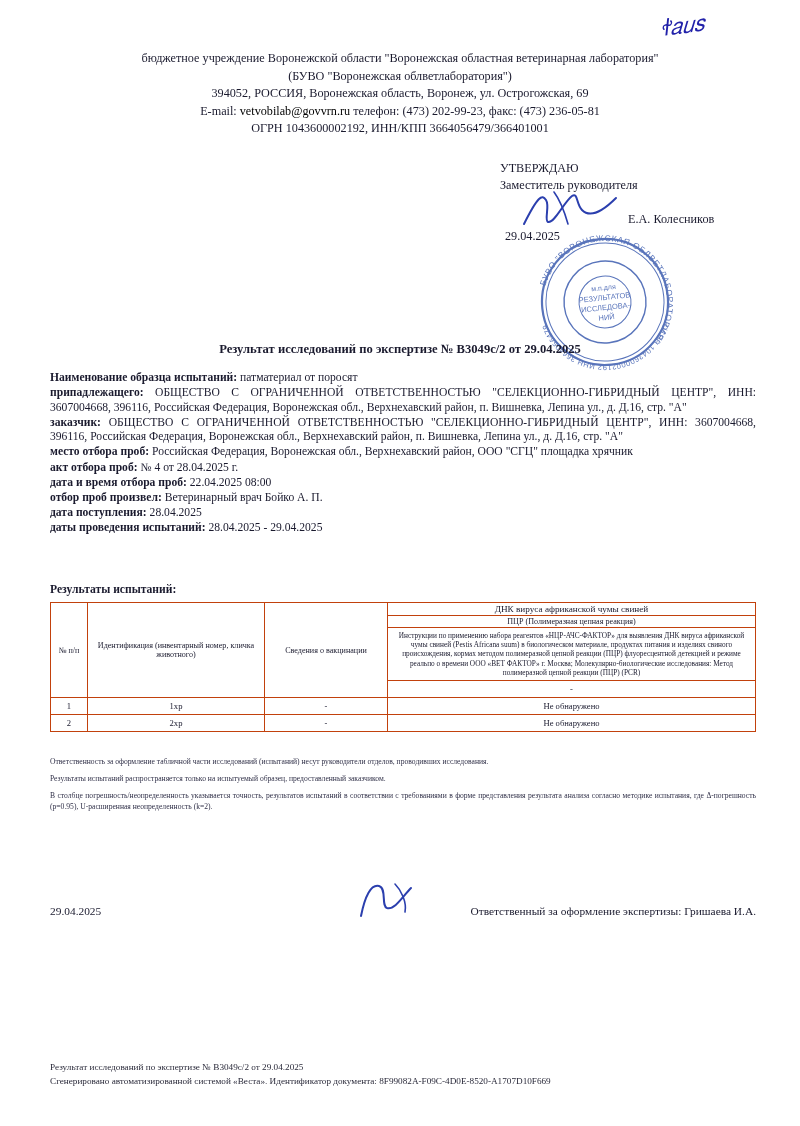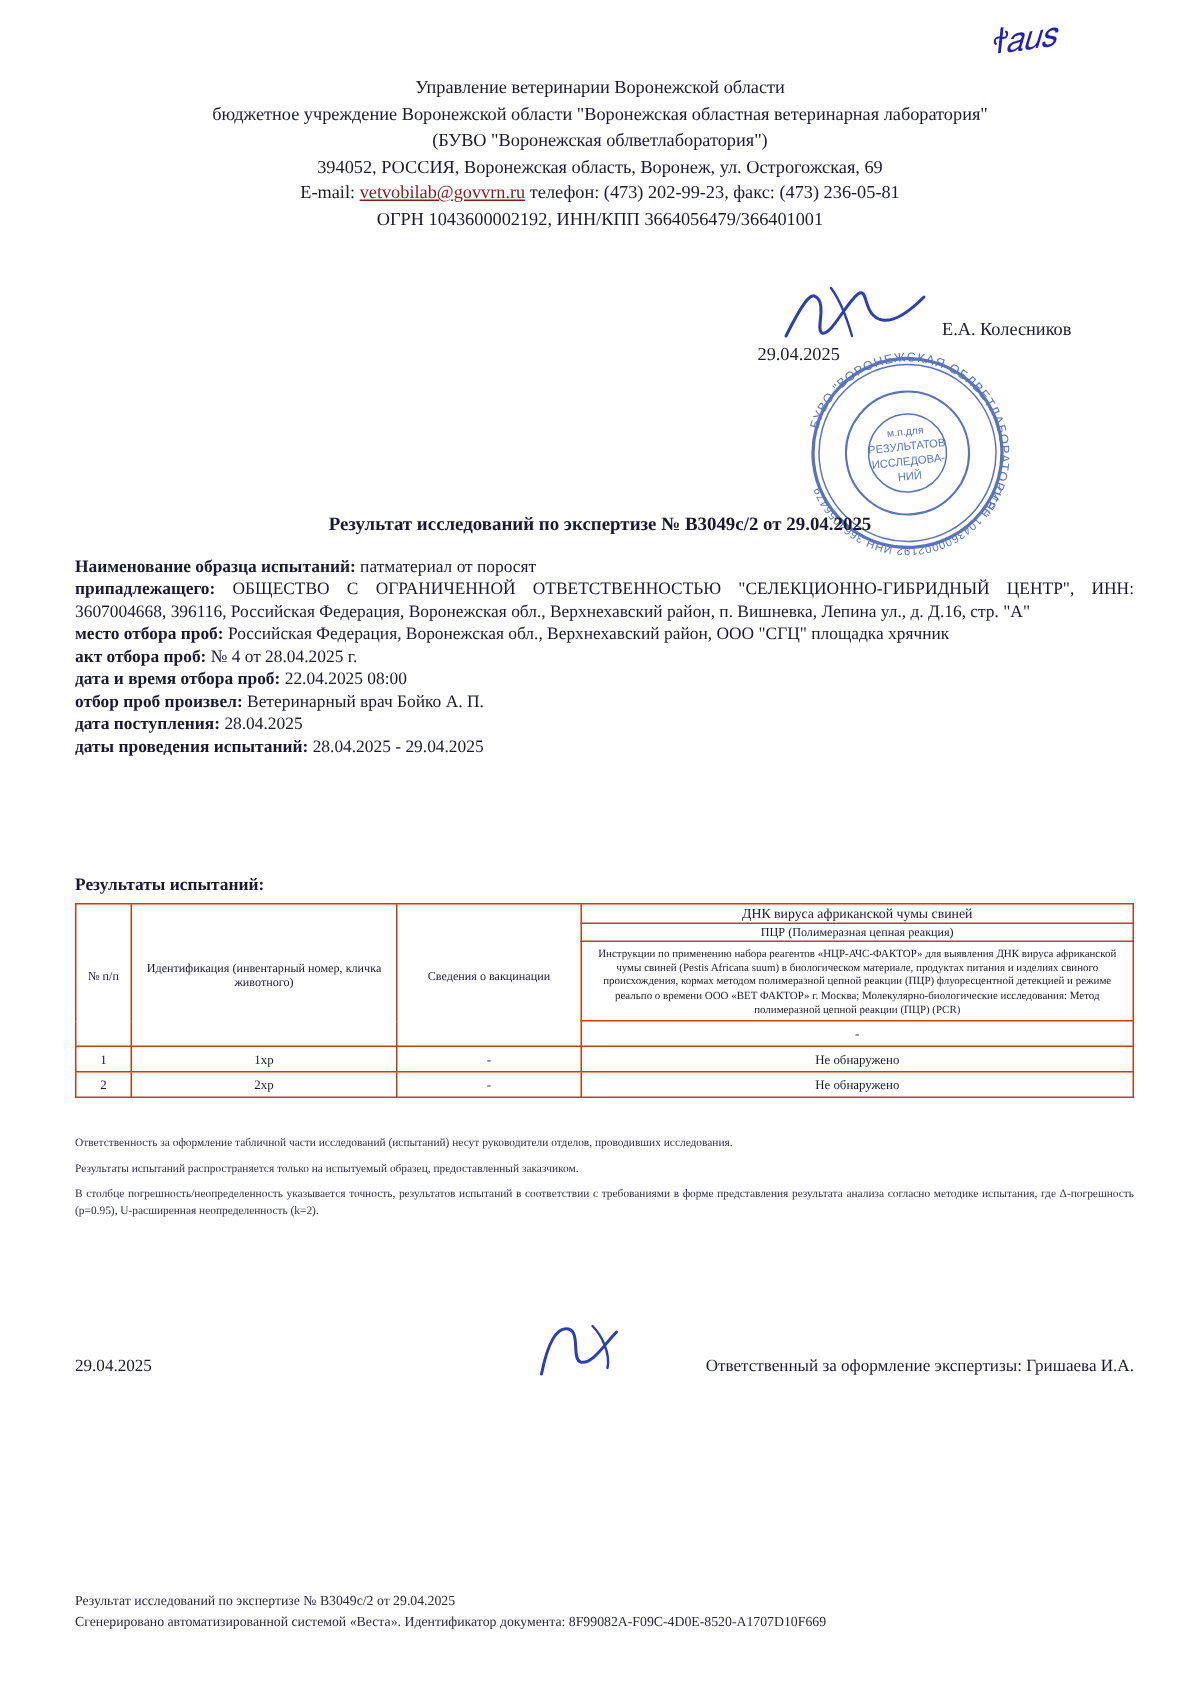--- a/index.html
+++ b/index.html
@@ -22,22 +22,21 @@
   }
   .hdr {
     position: absolute;
     left: 40px; top: 50px; width: 720px;
     text-align: center;
     font-size: 12.2px;
     line-height: 17.5px;
   }
   .hdr div { white-space: nowrap; }
   .email-link {
-    color: #7f1d1d;
-    text-decoration: underline;
+    color: #000000;
   }
   .approve {
     position: absolute;
     left: 500px; top: 160px;
     font-size: 12.2px;
     line-height: 17px;
   }
   .approve .a1 { font-weight: normal; }
   .sign-name {
     position: absolute;
@@ -152,30 +151,33 @@
   }
 </style>
 </head>
 <body>
 
 <div class="page">
 
   <div class="scribble-top">ꬷ𝑎𝑢𝑠</div>
 
   <div class="hdr">
-    <div>Управление ветеринарии Воронежской области</div>
     <div>бюджетное учреждение Воронежской области "Воронежская областная ветеринарная лаборатория"</div>
     <div>(БУВО "Воронежская облветлаборатория")</div>
     <div>394052, РОССИЯ, Воронежская область, Воронеж, ул. Острогожская, 69</div>
     <div>
       <span>E-mail: </span><span class="email-link">vetvobilab@govvrn.ru</span><span>  телефон: (473) 202-99-23, факс: (473) 236-05-81</span>
     </div>
     <div>ОГРН 1043600002192, ИНН/КПП 3664056479/366401001</div>
   </div>
 
+  <div class="approve">
+    <div class="a1">УТВЕРЖДАЮ</div>
+    <div>Заместитель руководителя</div>
+  </div>
   <div class="sign-name">Е.А. Колесников</div>
   <div class="sign-date">29.04.2025</div>
 
   <svg class="scribble-sign" viewBox="0 0 110 40">
     <path d="M4,34 C18,6 22,4 26,10 C30,16 24,30 28,32 C34,34 44,12 52,6 C58,2 56,14 62,20 C70,28 82,22 96,8" stroke="#2b3fae" stroke-width="2" fill="none" stroke-linecap="round"></path>
     <path d="M34,2 C40,10 44,20 48,34" stroke="#2b3fae" stroke-width="1.6" fill="none" stroke-linecap="round"></path>
   </svg>
 
   <svg class="stamp" viewBox="0 0 150 148">
     <defs>
@@ -198,20 +200,21 @@
       <text x="75" y="82" text-anchor="middle" font-family="'Liberation Sans', sans-serif" font-size="7.5" fill="#2b4ea8">ИССЛЕДОВА-</text>
       <text x="75" y="92" text-anchor="middle" font-family="'Liberation Sans', sans-serif" font-size="7.5" fill="#2b4ea8">НИЙ</text>
     </g>
   </svg>
 
   <div class="title">Результат исследований по экспертизе № В3049с/2 от 29.04.2025</div>
 
   <div class="body">
     <p><b>Наименование образца испытаний:</b><span> патматериал от поросят</span></p>
     <p><b>припадлежащего:</b><span> ОБЩЕСТВО С ОГРАНИЧЕННОЙ ОТВЕТСТВЕННОСТЬЮ "СЕЛЕКЦИОННО-ГИБРИДНЫЙ ЦЕНТР", ИНН: 3607004668, 396116, Российская Федерация, Воронежская обл., Верхнехавский район, п. Вишневка, Лепина ул., д. Д.16, стр. "А"</span></p>
+    <p><b>заказчик:</b><span> ОБЩЕСТВО С ОГРАНИЧЕННОЙ ОТВЕТСТВЕННОСТЬЮ "СЕЛЕКЦИОННО-ГИБРИДНЫЙ ЦЕНТР", ИНН: 3607004668, 396116, Российская Федерация, Воронежская обл., Верхнехавский район, п. Вишневка, Лепина ул., д. Д.16, стр. "А"</span></p>
     <p><b>место отбора проб:</b><span> Российская Федерация, Воронежская обл., Верхнехавский район, ООО "СГЦ" площадка хрячник</span></p>
     <p><b>акт отбора проб:</b><span> № 4 от 28.04.2025 г.</span></p>
     <p><b>дата и время отбора проб:</b><span> 22.04.2025 08:00</span></p>
     <p><b>отбор проб произвел:</b><span> Ветеринарный врач Бойко А. П.</span></p>
     <p><b>дата поступления:</b><span> 28.04.2025</span></p>
     <p><b>даты проведения испытаний:</b><span> 28.04.2025 - 29.04.2025</span></p>
   </div>
 
   <div class="results-label">Результаты испытаний:</div>
 

